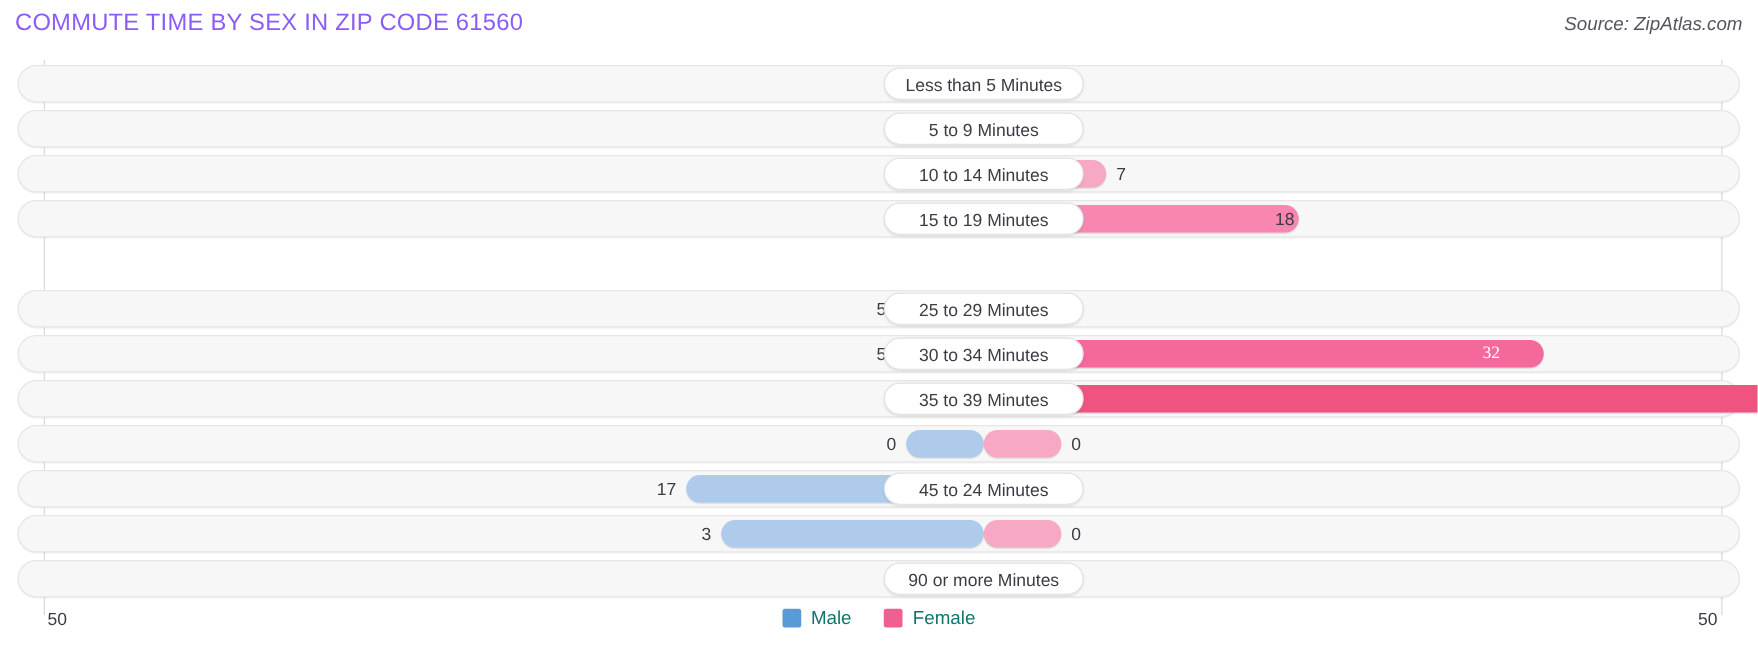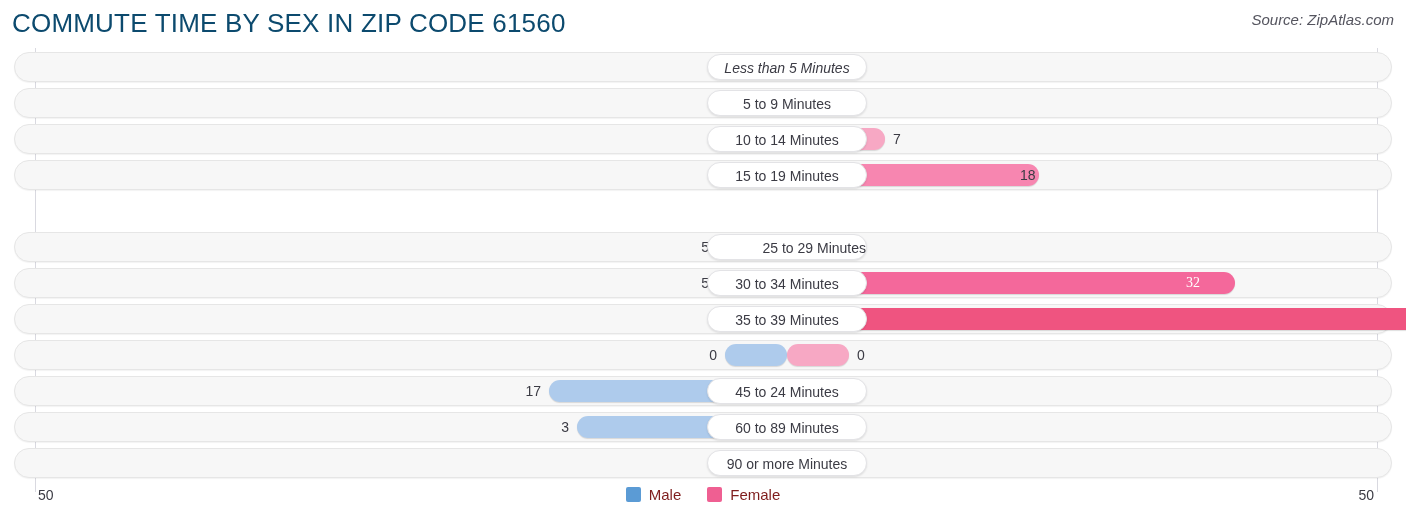--- a/index.html
+++ b/index.html
@@ -8,21 +8,21 @@
     background:#ffffff;
     font-family:"Liberation Sans", sans-serif;
     color:#3b3b44;
     overflow:hidden;
   }
   .page{position:relative;width:1406px;height:523px;}
 
   
   .title{
     position:absolute;left:12px;top:8px;
-    font-size:26px;letter-spacing:.2px;color:#0c4a6e;
+    font-size:19px;letter-spacing:.2px;color:#8b5cf6;
     white-space:nowrap;
   }
   .source{
     position:absolute;right:12px;top:11px;
     font-size:15px;font-style:italic;color:#55555f;
     white-space:nowrap;
   }
 
   
   .plot{position:absolute;left:0;top:48px;width:1406px;height:432px;}
@@ -77,34 +77,34 @@
   }
   .axis-label.left{left:38px;}
   .axis-label.right{left:1308px;width:66px;text-align:right;}
 
   .legend{
     position:absolute;left:0;top:486px;width:1406px;
     display:flex;justify-content:center;align-items:center;gap:26px;
   }
   .legend-item{display:flex;align-items:center;gap:8px;}
   .swatch{width:15px;height:15px;border-radius:2px;}
-  .legend-text{font-size:15px;color:#7f1d1d;}
+  .legend-text{font-size:15px;color:#0f766e;}
 </style>
 </head>
 <body>
 
 <div class="page">
 
   <div class="title">COMMUTE TIME BY SEX IN ZIP CODE 61560</div>
   <div class="source">Source: ZipAtlas.com</div>
 
   <div class="plot" id="plot">
     <div class="gridline left"></div>
     <div class="gridline right"></div>
-  <div class="row" style="top: 4px; font-style: italic;">
+  <div class="row" style="top: 4px;">
         <div class="track"></div>
         <div class="bar male" style="left: 711px; width: 62px; background: rgb(174, 203, 236);"></div>
         <div class="bar female" style="left: 773px; width: 62px; background: rgb(247, 168, 196);"></div>
         <div class="val out-left" style="left: 645px; width: 58px;">0</div>
         <div class="val out-right" style="left: 843px; width: 58px;">0</div>
         <div class="catlabel" style="left: 693px; width: 160px;">Less than 5 Minutes</div>
       </div>
       <div class="row" style="top: 40px;">
         <div class="track"></div>
         <div class="bar male" style="left: 711px; width: 62px; background: rgb(174, 203, 236);"></div>
@@ -128,21 +128,21 @@
         <div class="val out-left" style="left: 645px; width: 58px;">0</div>
         <div class="val out-right" style="left: 1006px; width: 58px;">18</div>
         <div class="catlabel" style="left: 693px; width: 160px; text-align: center;">15 to 19 Minutes</div>
       </div>
       <div class="row" style="top: 184px;">
         <div class="track"></div>
         <div class="bar male" style="left: 703px; width: 70px; background: rgb(174, 203, 236);"></div>
         <div class="bar female" style="left: 773px; width: 62px; background: rgb(247, 168, 196);"></div>
         <div class="val out-left" style="left: 637px; width: 58px;">5</div>
         <div class="val out-right" style="left: 843px; width: 58px;">0</div>
-        <div class="catlabel" style="left: 693px; width: 160px; text-align: right;">25 to 29 Minutes</div>
+        <div class="catlabel" style="left: 693px; width: 160px;">25 to 29 Minutes</div>
       </div>
       <div class="row" style="top: 220px;">
         <div class="track"></div>
         <div class="bar male" style="left: 703px; width: 70px; background: rgb(174, 203, 236);"></div>
         <div class="bar female" style="left: 773px; width: 448px; background: rgb(244, 104, 155);"></div>
         <div class="val out-left" style="left: 637px; width: 58px;">5</div>
         <div class="val inside" style="left: 1149px; width: 60px; text-align: center; font-family: Liberation Serif, serif;">32</div>
         <div class="catlabel" style="left: 693px; width: 160px;">30 to 34 Minutes</div>
       </div>
       <div class="row" style="top: 256px;">
@@ -166,21 +166,20 @@
         <div class="val out-left" style="left: 469px; width: 58px;">17</div>
         <div class="val out-right" style="left: 843px; width: 58px;">0</div>
         <div class="catlabel" style="left: 693px; width: 160px;">45 to 24 Minutes</div>
       </div>
       <div class="row" style="top: 364px;">
         <div class="track"></div>
         <div class="bar male" style="left: 563px; width: 210px; background: rgb(174, 203, 236);"></div>
         <div class="bar female" style="left: 773px; width: 62px; background: rgb(247, 168, 196);"></div>
         <div class="val out-left" style="left: 497px; width: 58px;">3</div>
         <div class="val out-right" style="left: 843px; width: 58px;">0</div>
-        <div class="catlabel" style="left: 693px; width: 160px;">60 to 89 Minutes</div>
       </div>
       <div class="row" style="top: 400px;">
         <div class="track"></div>
         <div class="bar male" style="left: 711px; width: 62px; background: rgb(174, 203, 236);"></div>
         <div class="bar female" style="left: 773px; width: 62px; background: rgb(247, 168, 196);"></div>
         <div class="val out-left" style="left: 645px; width: 58px;">0</div>
         <div class="val out-right" style="left: 843px; width: 58px;">0</div>
         <div class="catlabel" style="left: 693px; width: 160px;">90 or more Minutes</div>
       </div>
     </div>

